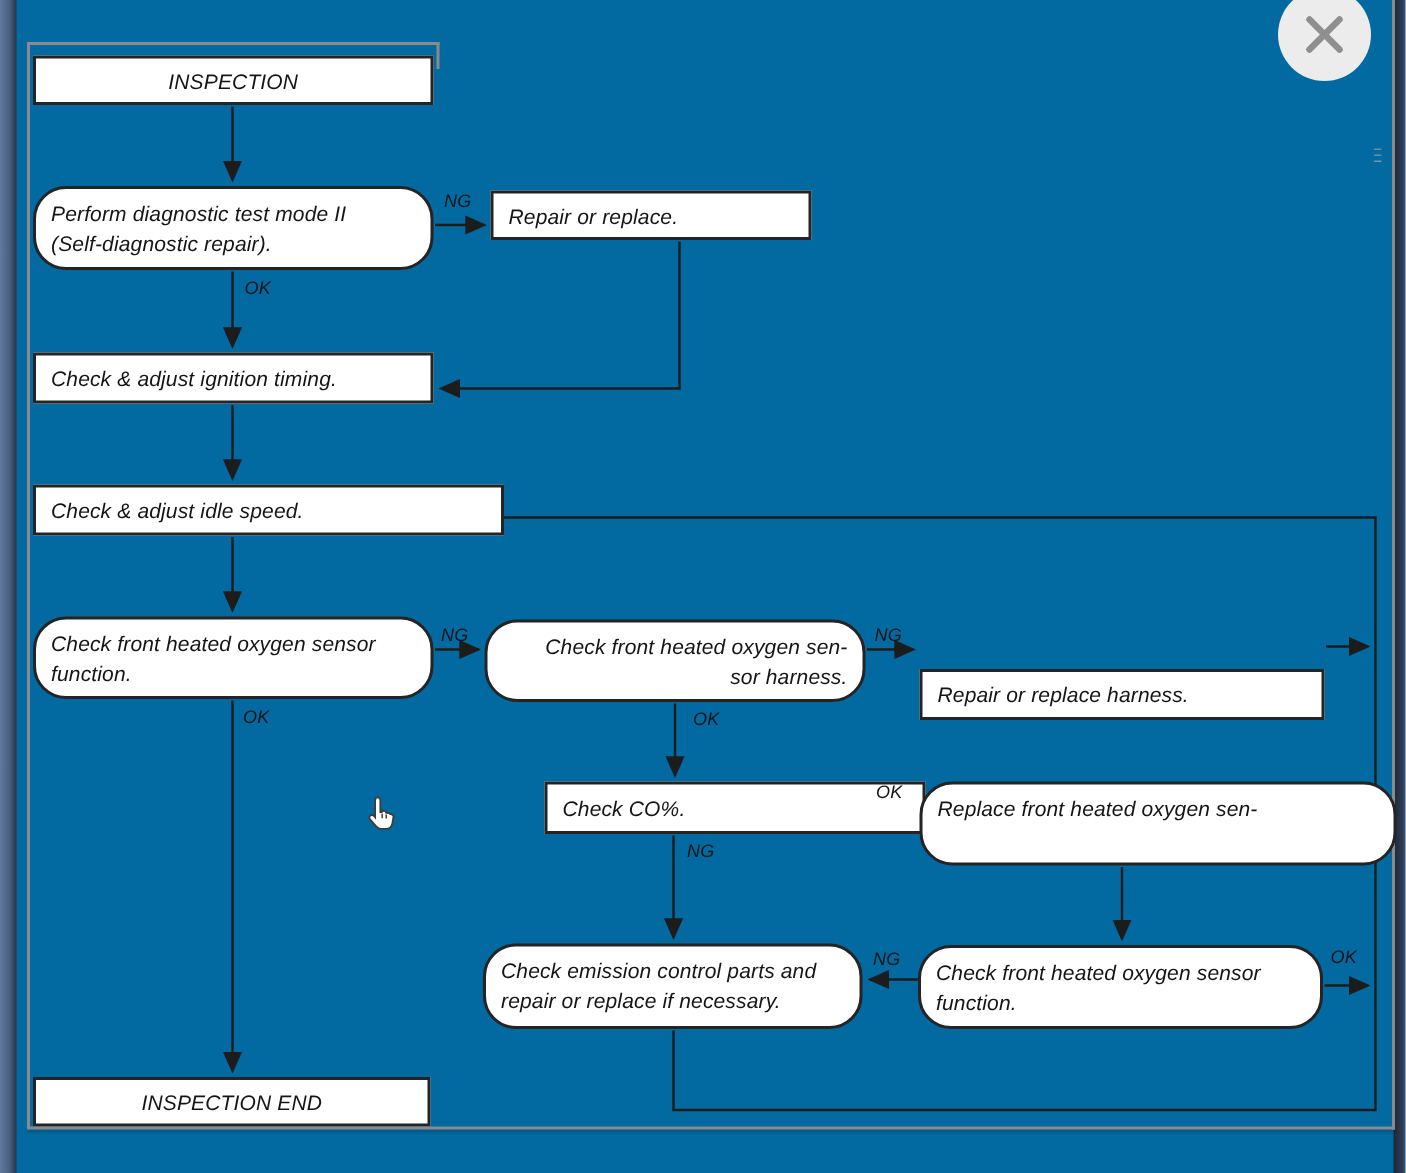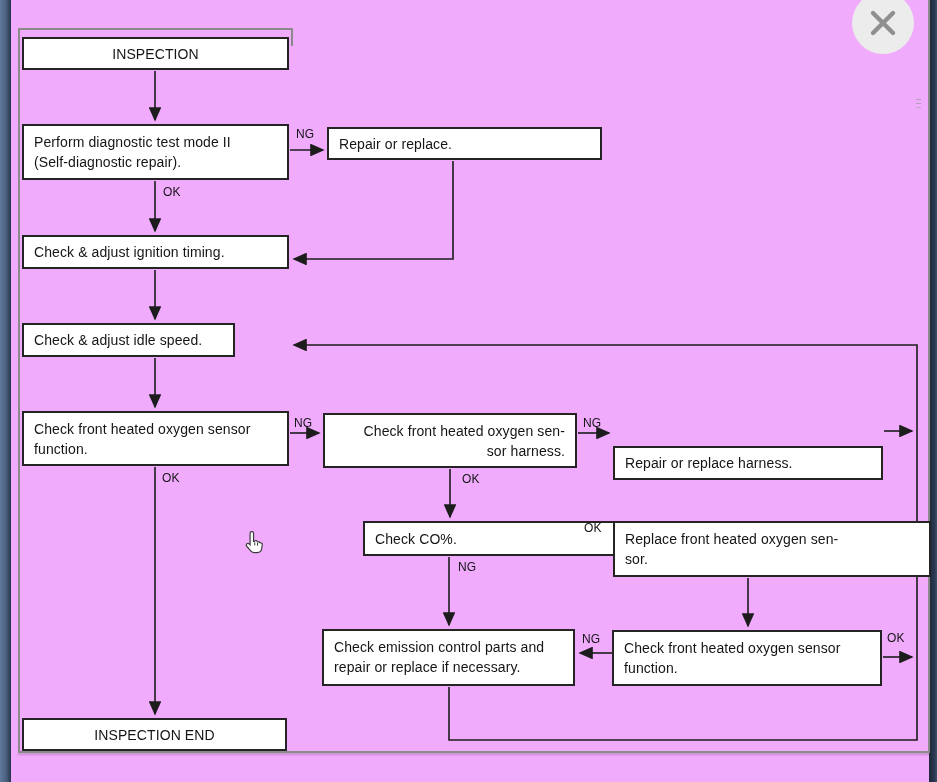--- a/index.html
+++ b/index.html
@@ -1,18 +1,18 @@
 <!DOCTYPE html>
 <html><head>
 <meta charset="utf-8">
 <style>
   html,body{margin:0;padding:0;background:#ffffff;}
   .stage{
-    position:relative;width:937px;height:782px;overflow:hidden;background:#f0abfc;
-    font-family:"Liberation Sans","DejaVu Sans",sans-serif;color:#151515;
+    position:relative;width:937px;height:782px;overflow:hidden;background:#0369a1;
+    font-family:"Liberation Sans","DejaVu Sans",sans-serif;color:#151515;font-style:italic;
   }
   
   .strip-left{position:absolute;left:0;top:0;width:11px;height:782px;
     background:linear-gradient(90deg,#60799e 0%,#4c6181 55%,#27344a 100%);}
   .strip-right{position:absolute;right:0;top:0;width:8px;height:782px;
     background:linear-gradient(90deg,#1d2737 0%,#2b3a52 70%,#3e5170 100%);}
   
   .frame{position:absolute;background:#8a8a8a;}
   .frame-left{left:18px;top:28px;width:2px;height:724px;}
   .frame-bottom{left:18px;top:751px;width:912px;height:2px;box-shadow:0 2px 2px rgba(0,0,0,.18);}
@@ -22,26 +22,26 @@
   .artifact{position:absolute;left:916px;top:99px;width:5px;height:1px;background:#9a9a9a;
     box-shadow:0 4px 0 #9a9a9a,0 8px 0 #aaaaaa;opacity:.7;}
   
   svg.arrows{position:absolute;left:0;top:0;}
   
   .node{position:absolute;background:#ffffff;border:2px solid #242424;box-sizing:border-box;
     font-size:14px;line-height:20px;letter-spacing:.1px;}
   .node .ln{display:block;}
   .node.single{display:flex;align-items:center;padding-left:10px;}
   .node.center{display:flex;align-items:center;justify-content:center;padding-left:0;}
-  .node.multi{padding:6px 10px 0 10px;}
+  .node.multi{padding:6px 10px 0 10px;border-radius:22px;}
   #n-start{left:22px;top:37px;width:267px;height:33px;}
   #n-diagnostic{left:22px;top:124px;width:267px;height:56px;}
-  #n-repair-replace{left:327px;top:127px;width:275px;height:33px;}
+  #n-repair-replace{left:327px;top:127px;width:214px;height:33px;}
   #n-ignition{left:22px;top:235px;width:267px;height:34px;}
-  #n-idle{left:22px;top:323px;width:213px;height:34px;}
+  #n-idle{left:22px;top:323px;width:314px;height:34px;}
   #n-o2-function{left:22px;top:411px;width:267px;height:55px;}
   #n-o2-harness{left:323px;top:413px;width:254px;height:55px;text-align:right;}
   #n-repair-harness{left:613px;top:414px;width:270px;height:34px;margin-top:32px;}
   #n-check-co{left:322px;top:521px;width:254px;height:35px;margin-left:41px;}
   #n-replace-o2{left:613px;top:521px;width:318px;height:56px;}
   #n-emission{left:322px;top:629px;width:253px;height:57px;}
   #n-o2-function-2{left:612px;top:630px;width:270px;height:56px;}
   #n-end{left:22px;top:718px;width:265px;height:33px;}
   
   .elabel{position:absolute;font-size:12px;color:#141414;letter-spacing:.2px;}
@@ -138,21 +138,20 @@
   <div class="node single" id="n-repair-harness">
     <span>Repair or replace harness.</span>
   </div>
 
   <div class="node single" id="n-check-co">
     <span>Check CO%.</span>
   </div>
 
   <div class="node multi" id="n-replace-o2">
     <span class="ln">Replace front heated oxygen sen-</span>
-    <span class="ln">sor.</span>
   </div>
 
   <div class="node multi" id="n-emission">
     <span class="ln">Check emission control parts and</span>
     <span class="ln">repair or replace if necessary.</span>
   </div>
 
   <div class="node multi" id="n-o2-function-2">
     <span class="ln">Check front heated oxygen sensor</span>
     <span class="ln">function.</span>

